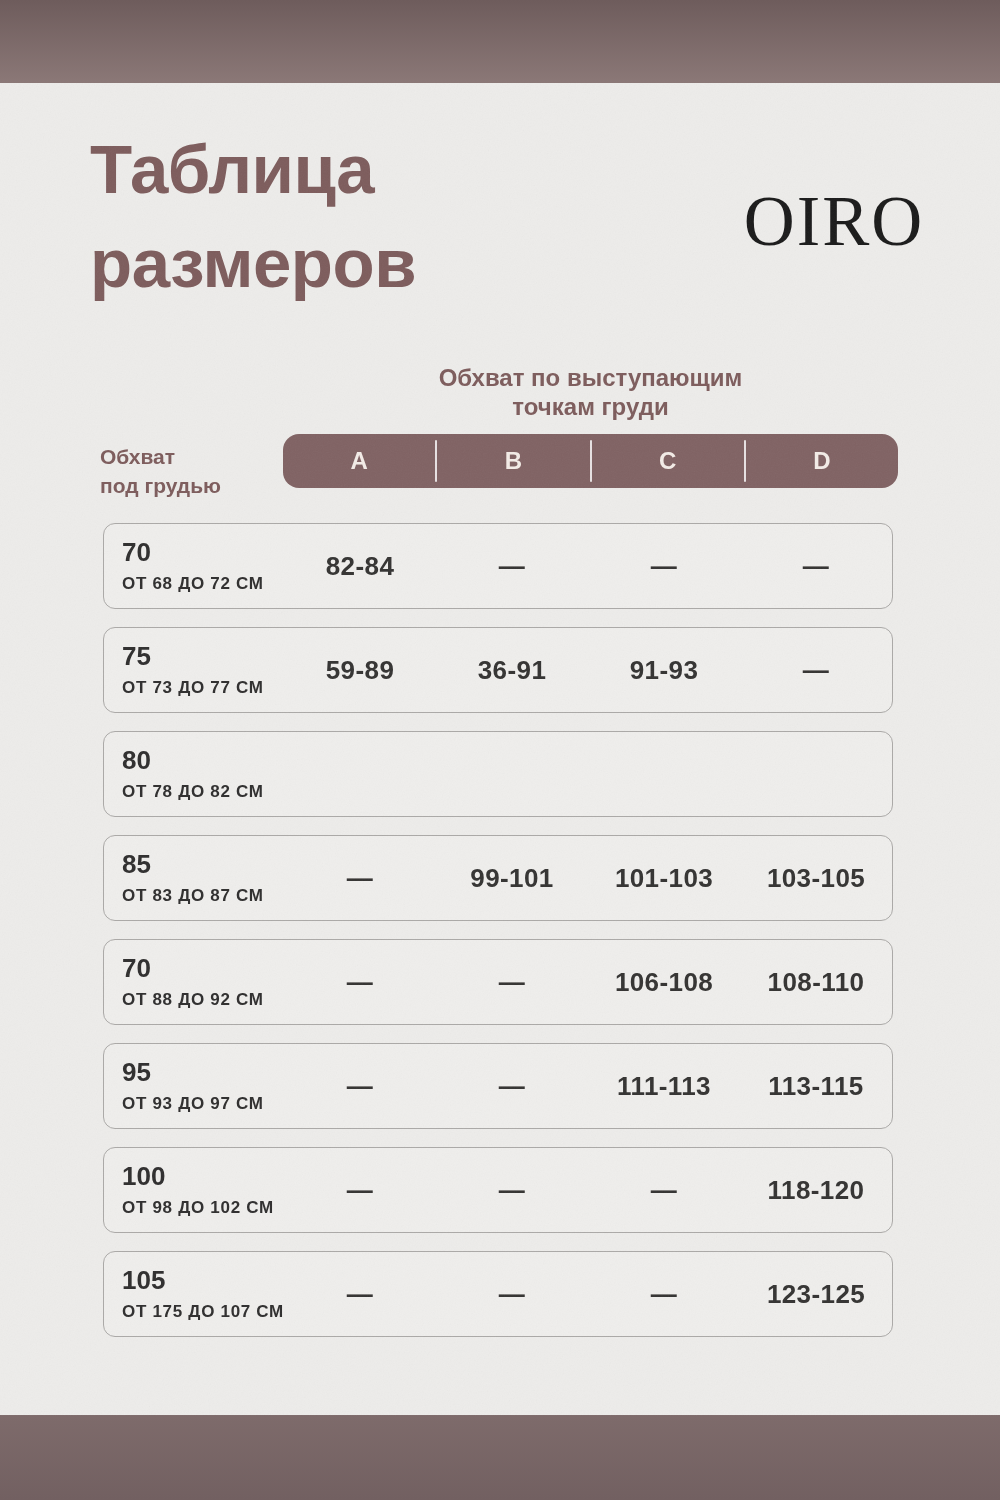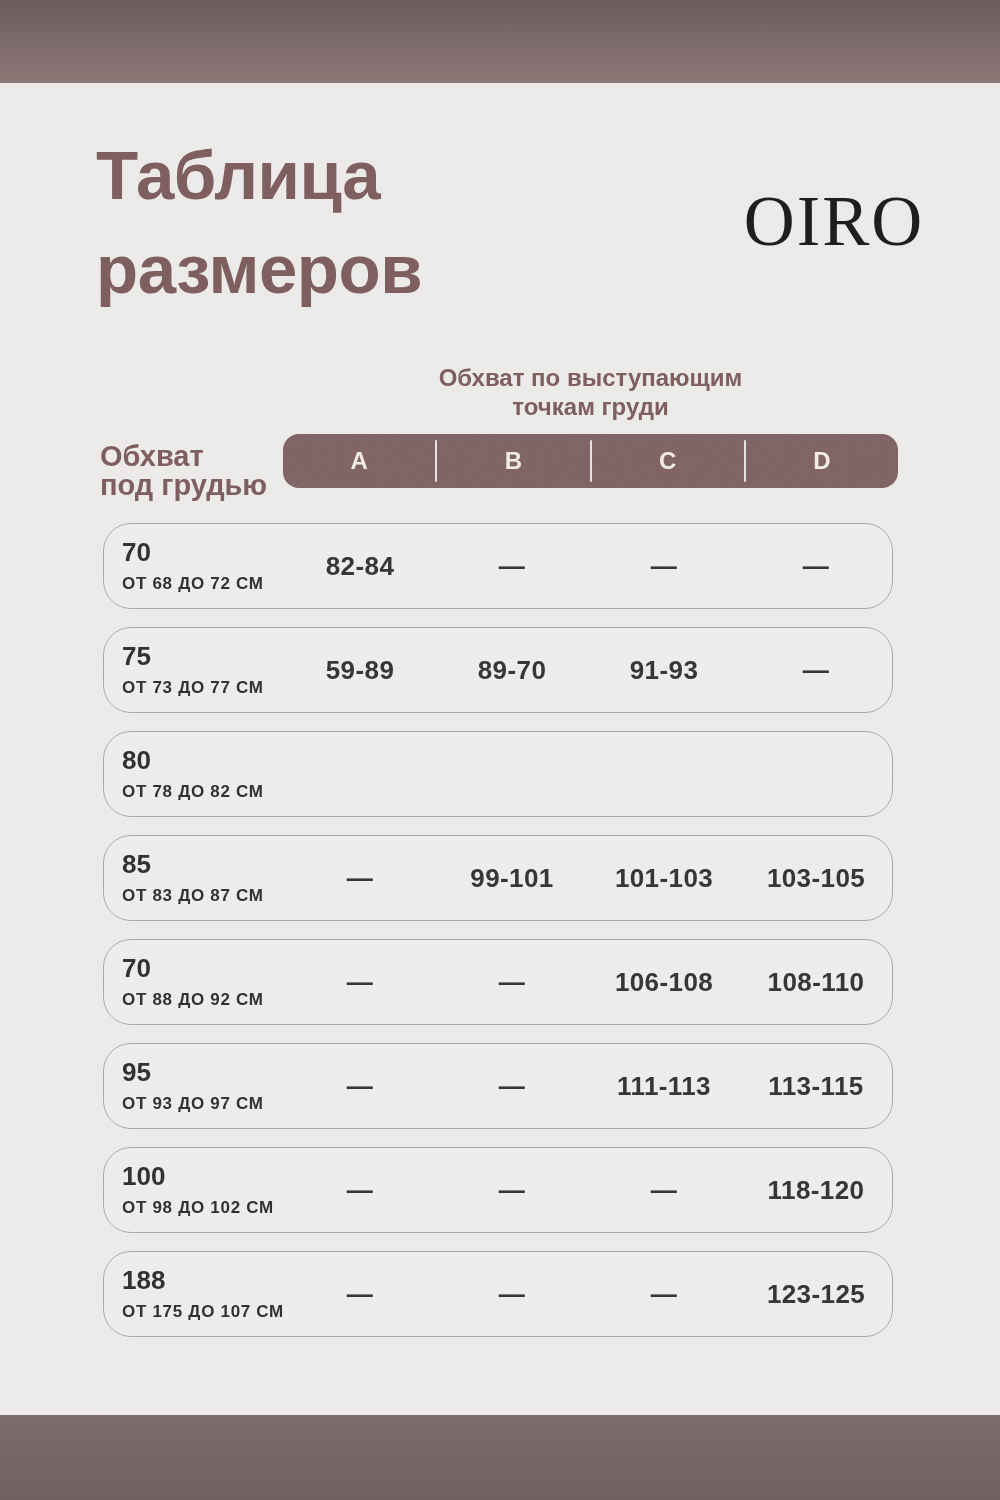--- a/index.html
+++ b/index.html
@@ -26,21 +26,21 @@
   .card {
     position: relative; flex: 1;
     background: var(--card_bg, #edecea);
   }
   .noise-overlay {
     position: absolute; inset: 0; z-index: 9;
     opacity: 0.055; pointer-events: none;
   }
 
   .page-title {
-    position: absolute; left: 90px; top: 40px; margin: 6px;
+    position: absolute; left: 90px; top: 40px; margin: 0;
     font-size: 69px; font-weight: 700; letter-spacing: -0.5px;
     line-height: 94px; color: var(--accent_mauve, #7d5c5c);
   }
   .page-title span { display: block; }
 
   .brand-logo {
     position: absolute; top: 102px; right: 74px;
     font-family: "Liberation Serif", serif;
     font-size: 72px; font-weight: 400; line-height: 1;
     letter-spacing: 2px; color: var(--logo_text, #1a1a1a);
@@ -50,21 +50,21 @@
   .bust-header {
     position: absolute; left: 283px; top: 280px; width: 615px;
     text-align: center;
     font-size: 24px; font-weight: 700; line-height: 29px;
     color: var(--accent_mauve, #7d5c5c);
   }
   .bust-header span { display: block; }
 
   .underbust-header {
     position: absolute; left: 100px; top: 359px;
-    font-size: 29px; font-weight: 700; line-height: 29px;
+    font-size: 21px; font-weight: 700; line-height: 29px;
     color: var(--accent_mauve, #7d5c5c);
   }
   .underbust-header span { display: block; }
 
   .cup-pill {
     position: absolute; left: 283px; top: 351px;
     width: 615px; height: 54px;
     background: var(--pill_bg, #806263);
     border-radius: 16px;
     display: flex; align-items: stretch;
@@ -81,21 +81,21 @@
   }
 
   .size-rows {
     position: absolute; left: 103px; top: 440px; width: 790px;
   }
   .size-row {
     box-sizing: border-box;
     height: 86px; margin-bottom: 18px;
     background: var(--row_bg, #efeeec);
     border: 1.5px solid var(--row_border, #aba9a7);
-    border-radius: 28px;
+    border-radius: 12px;
     display: flex; align-items: center;
   }
   .row-label {
     box-sizing: border-box;
     width: 180px; flex: none; padding-left: 18px;
   }
   .row-size {
     font-size: 26px; font-weight: 700; line-height: 28px;
     color: var(--text_dark, #2f2e2e);
   }
@@ -166,21 +166,21 @@
     </div>
   </div>
 
   <div class="size-row">
     <div class="row-label">
       <div class="row-size">75</div>
       <div class="row-range">ОТ 73 ДО 77 СМ</div>
     </div>
     <div class="row-values">
       <div class="row-value">59-89</div>
-      <div class="row-value">89-70</div>
+      <div class="row-value">36-91</div>
       <div class="row-value">91-93</div>
       <div class="row-value">—</div>
     </div>
   </div>
 
   <div class="size-row">
     <div class="row-label">
       <div class="row-size">80</div>
       <div class="row-range">ОТ 78 ДО 82 СМ</div>
     </div>
@@ -233,21 +233,21 @@
     <div class="row-values">
       <div class="row-value">—</div>
       <div class="row-value">—</div>
       <div class="row-value">—</div>
       <div class="row-value">118-120</div>
     </div>
   </div>
 
   <div class="size-row">
     <div class="row-label">
-      <div class="row-size">188</div>
+      <div class="row-size">105</div>
       <div class="row-range">ОТ 175 ДО 107 СМ</div>
     </div>
     <div class="row-values">
       <div class="row-value">—</div>
       <div class="row-value">—</div>
       <div class="row-value">—</div>
       <div class="row-value">123-125</div>
     </div>
   </div>
 </div>

